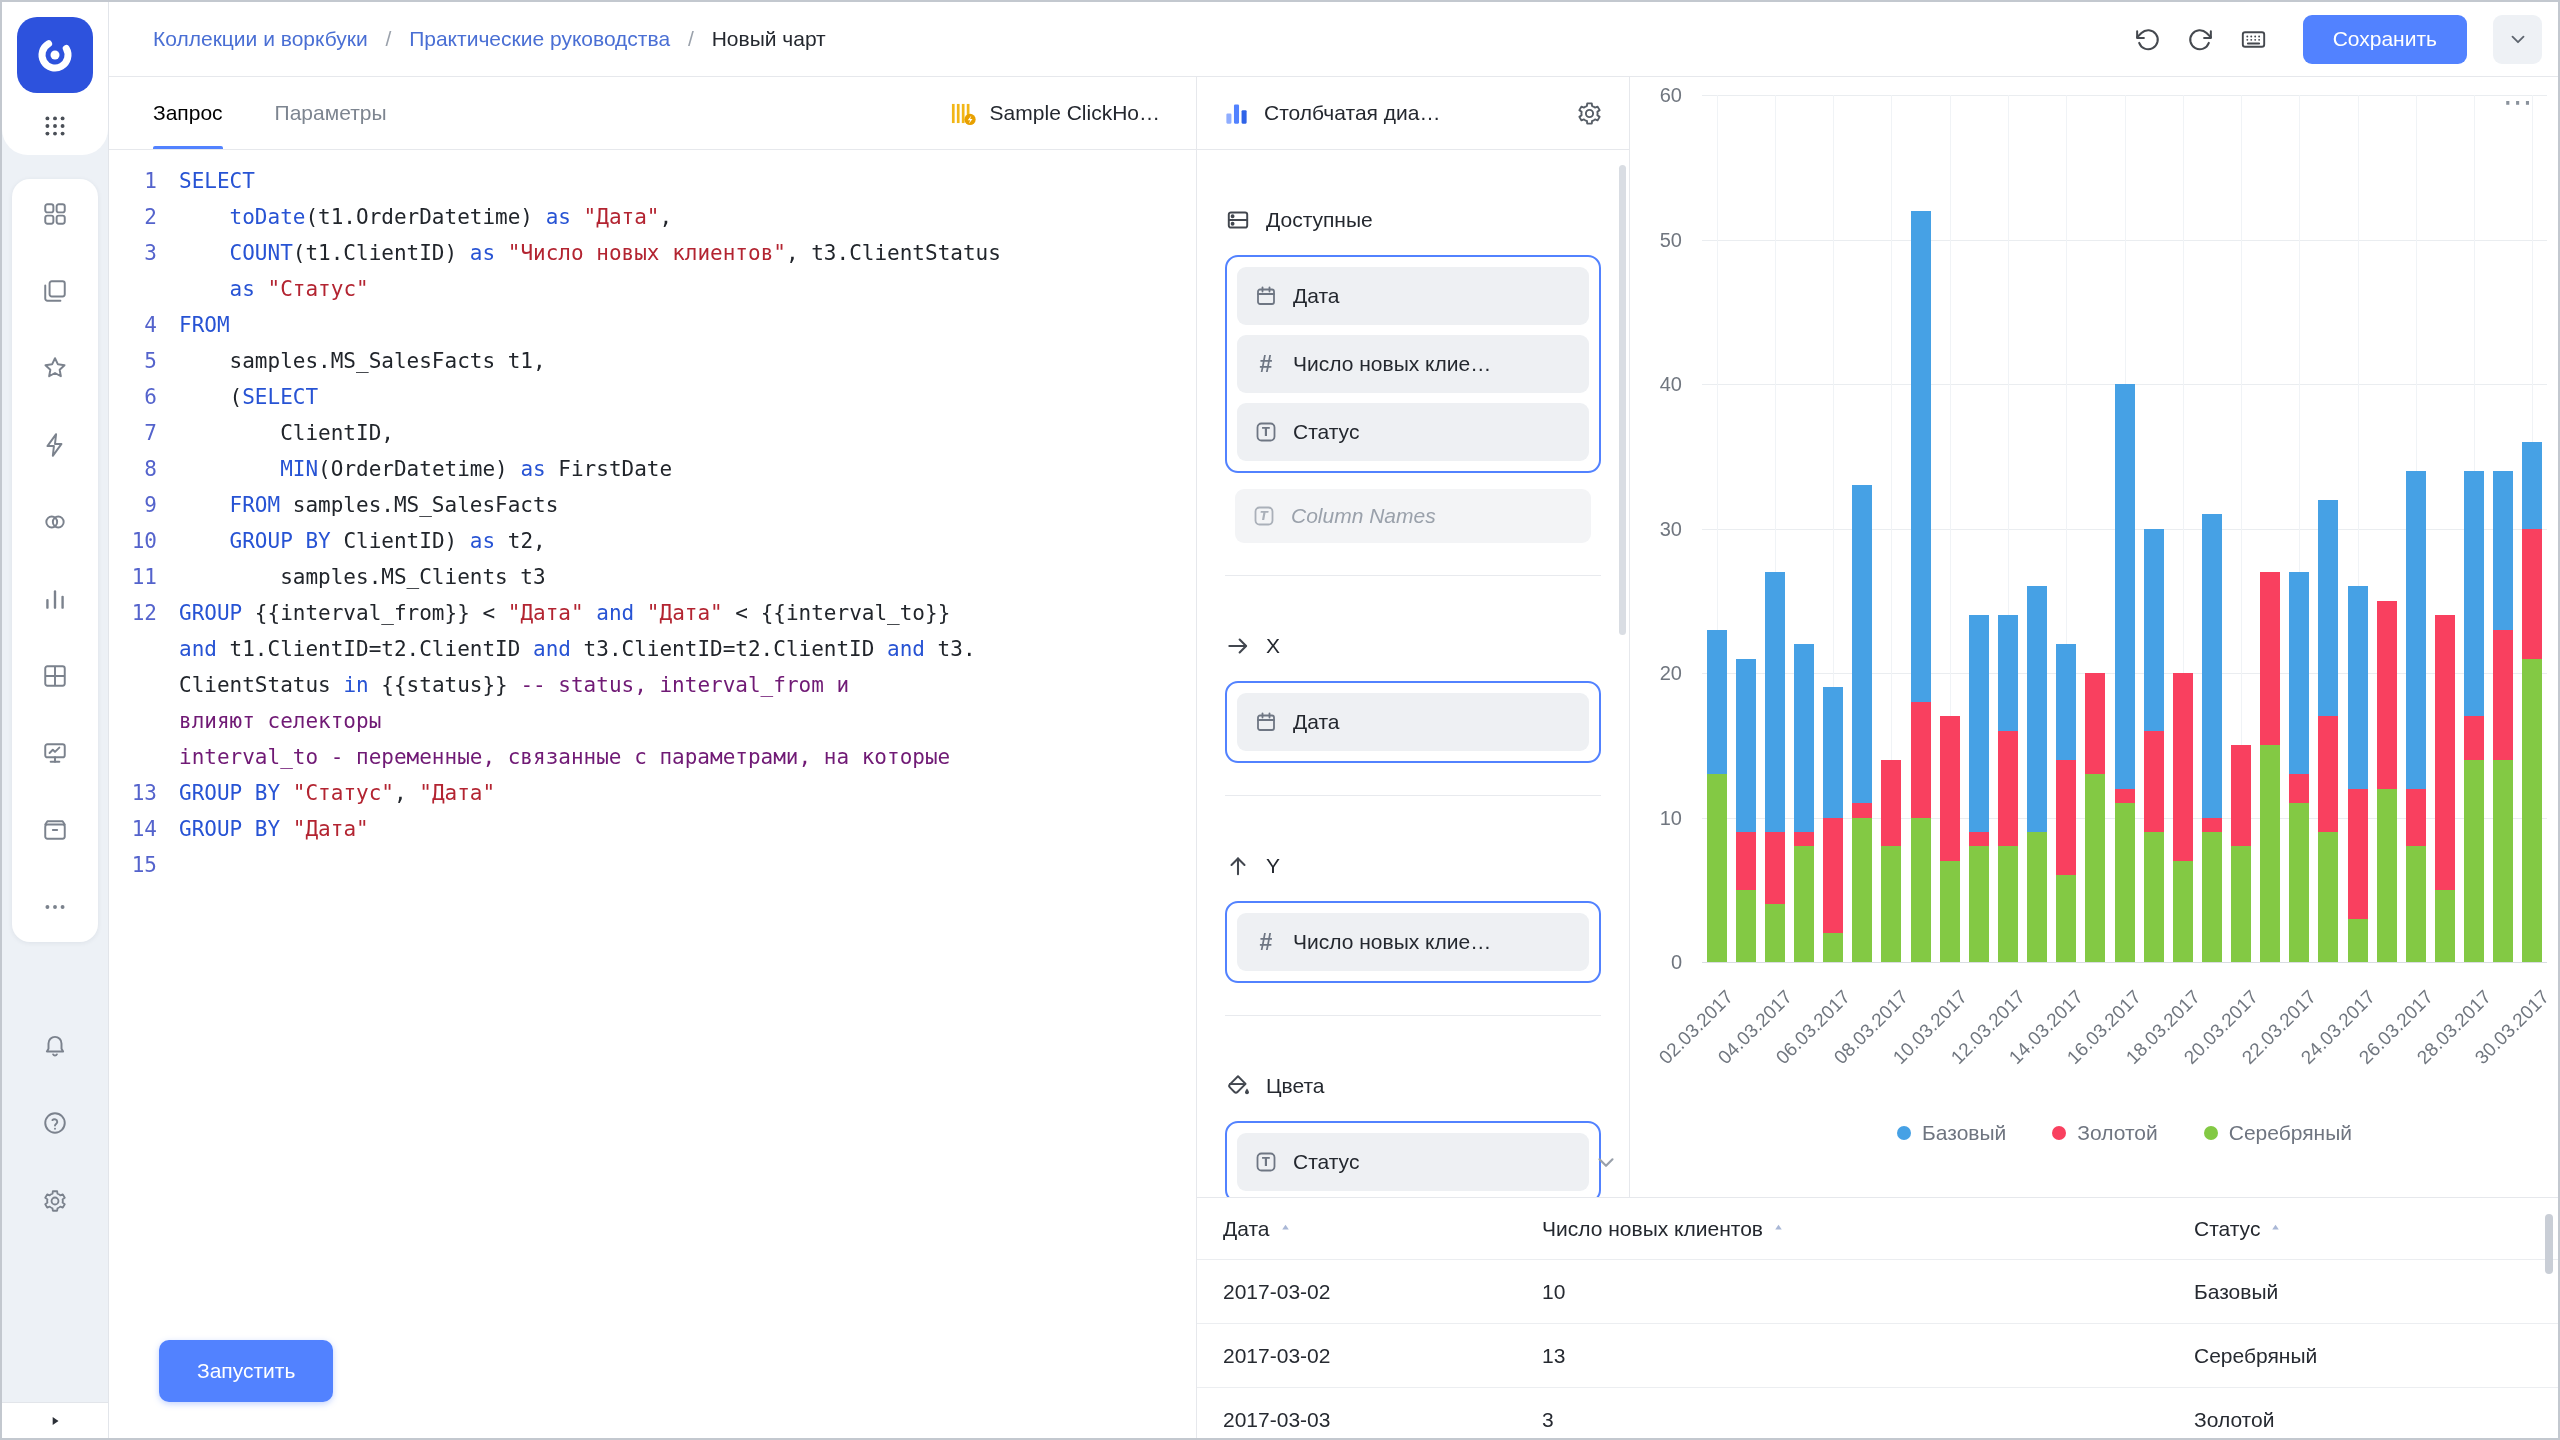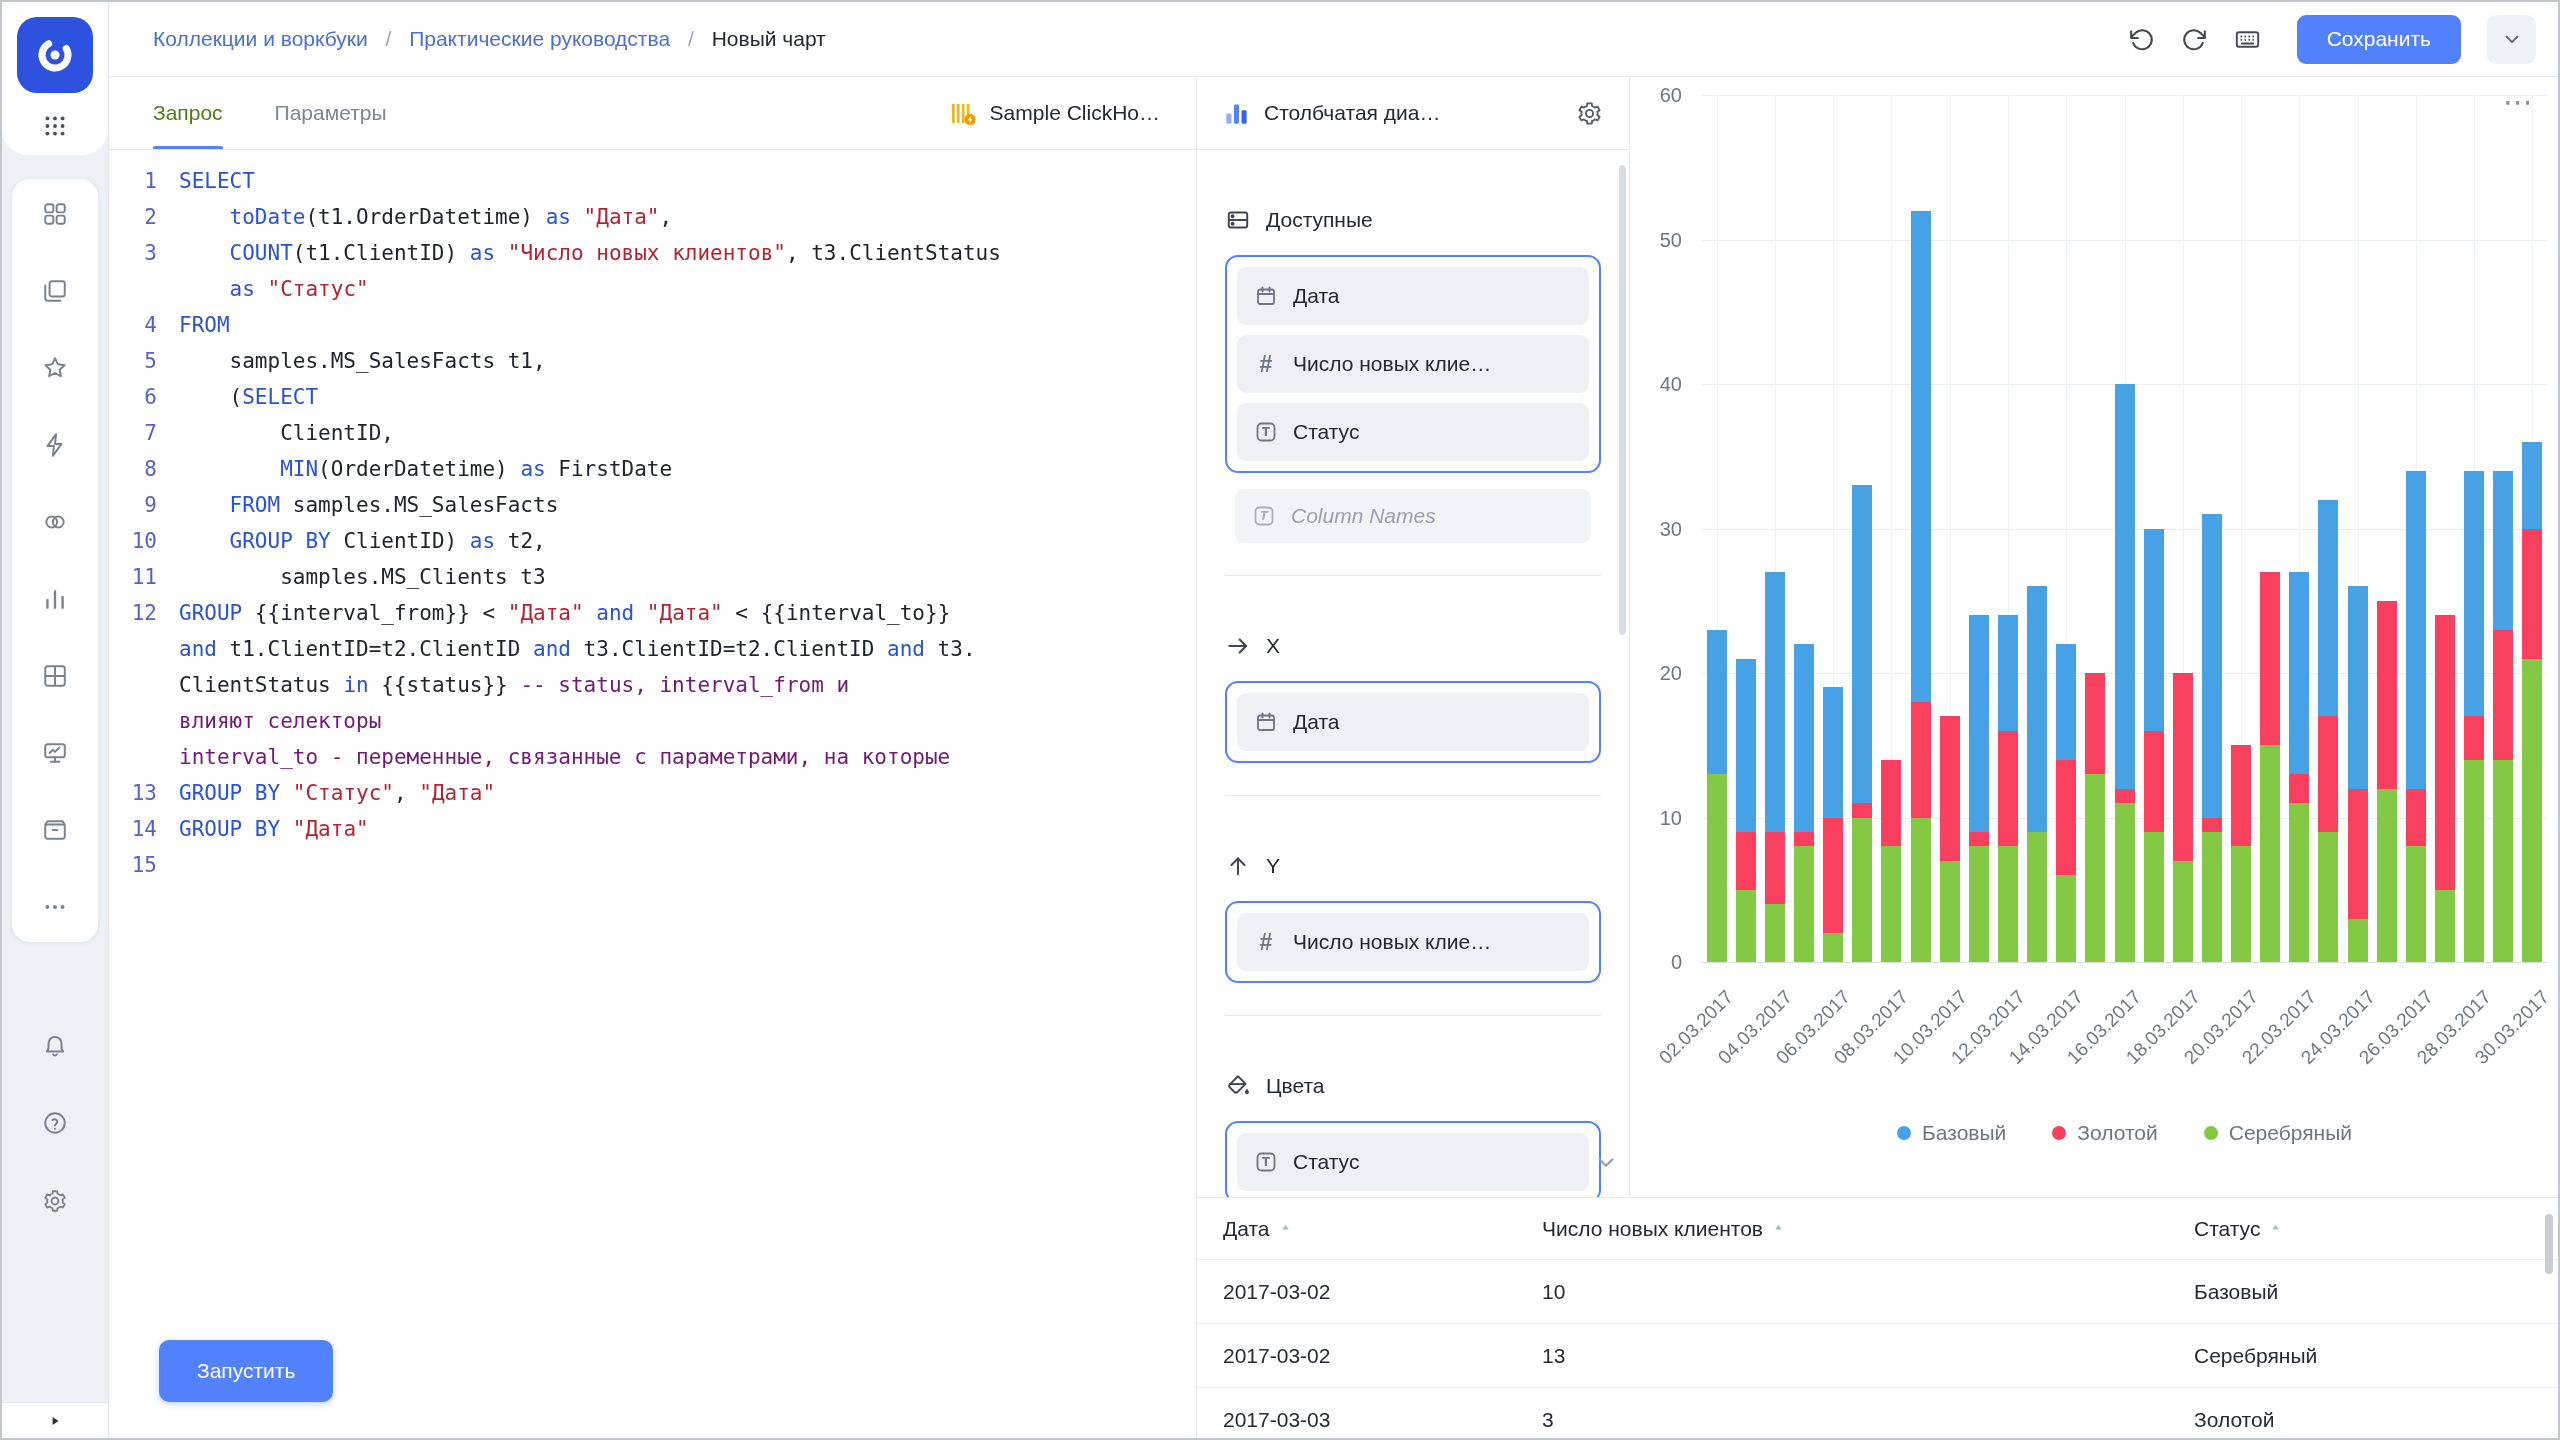--- a/index.html
+++ b/index.html
@@ -12,34 +12,34 @@
   .rail-top { width:100%; background:#fff; border-radius:0 0 26px 26px; padding:15px 0 16px; display:flex; flex-direction:column; align-items:center; gap:20px; }
   .logo { width:76px; height:76px; border-radius:20px; background:#2d52dd; display:flex; align-items:center; justify-content:center; cursor:pointer; }
   .apps-grid { width:26px; height:26px; }
   .rail-nav { margin-top:24px; width:86px; background:#fff; border-radius:18px; padding:22px 0; display:flex; flex-direction:column; align-items:center; gap:51px; box-shadow:0 1px 5px rgba(40,50,80,.08); }
   .rail-icon { width:26px; height:26px; color:#7b828d; cursor:pointer; }
   .rail-icon svg { display:block; }
   .rail-util { margin-top:90px; display:flex; flex-direction:column; align-items:center; gap:52px; }
   .rail-expand { margin-top:auto; width:100%; height:36px; background:#fff; border-top:1px solid #e2e5ea; display:flex; align-items:center; justify-content:center; cursor:pointer; }
 
   
-  .header { position:absolute; left:107px; top:0; right:0; height:75px; background:#fff; border-bottom:1px solid #e6e8ec; display:flex; align-items:center; padding:0 22px 0 44px; }
+  .header { position:absolute; left:107px; top:0; right:0; height:75px; background:#fff; border-bottom:1px solid #e6e8ec; display:flex; align-items:center; padding:0 16px 0 44px; }
   .crumb-link { color:#4a6fd4; cursor:pointer; }
   .crumb-sep { color:#9aa1ab; margin:0 12px; }
   .crumb-current { color:#24282f; font-weight:500; }
   .header-actions { margin-left:auto; display:flex; align-items:center; gap:26px; }
   .hicon { width:27px; height:27px; color:#45494f; cursor:pointer; }
   .save-btn { margin-left:10px; height:49px; min-width:160px; padding:0 30px; background:#5282ff; color:#fff; border:none; border-radius:9px; font-size:21px; font-family:inherit; cursor:pointer; }
   .save-more { width:49px; height:49px; background:#eef1f5; border:none; border-radius:9px; display:flex; align-items:center; justify-content:center; color:#5d646e; cursor:pointer; }
 
   
   .query-panel { position:absolute; left:107px; top:75px; width:1088px; bottom:0; background:#fff; border-right:1px solid #e6e8ec; }
   .tabbar { height:73px; border-bottom:1px solid #e6e8ec; display:flex; align-items:stretch; padding:0 36px 0 44px; }
   .tab { display:flex; align-items:center; margin-right:52px; color:#7d8590; cursor:pointer; position:relative; }
-  .tab.active { color:#4d7c0f; }
+  .tab.active { color:#000000; }
   .tab.active::after { content:""; position:absolute; left:0; right:0; bottom:0; height:3px; background:#5282ff; border-radius:2px 2px 0 0; }
   .conn-chip { margin-left:auto; display:flex; align-items:center; gap:14px; cursor:pointer; color:#24282f; }
   .code-area { padding:13px 0 0 0; font-family:"DejaVu Sans Mono",monospace; font-size:21px; line-height:36px; cursor:text; }
   .code-line { display:flex; }
   .ln { width:70px; flex:0 0 70px; text-align:right; padding-right:22px; color:#5463cc; user-select:none; }
   .lc { white-space:pre; color:#21252b; }
   .tok-kw { color:#2753d4; }
   .tok-str { color:#b32431; }
   .tok-com { color:#701a75;margin-top:37px; }
   .tok-pl { color:#21252b; }

